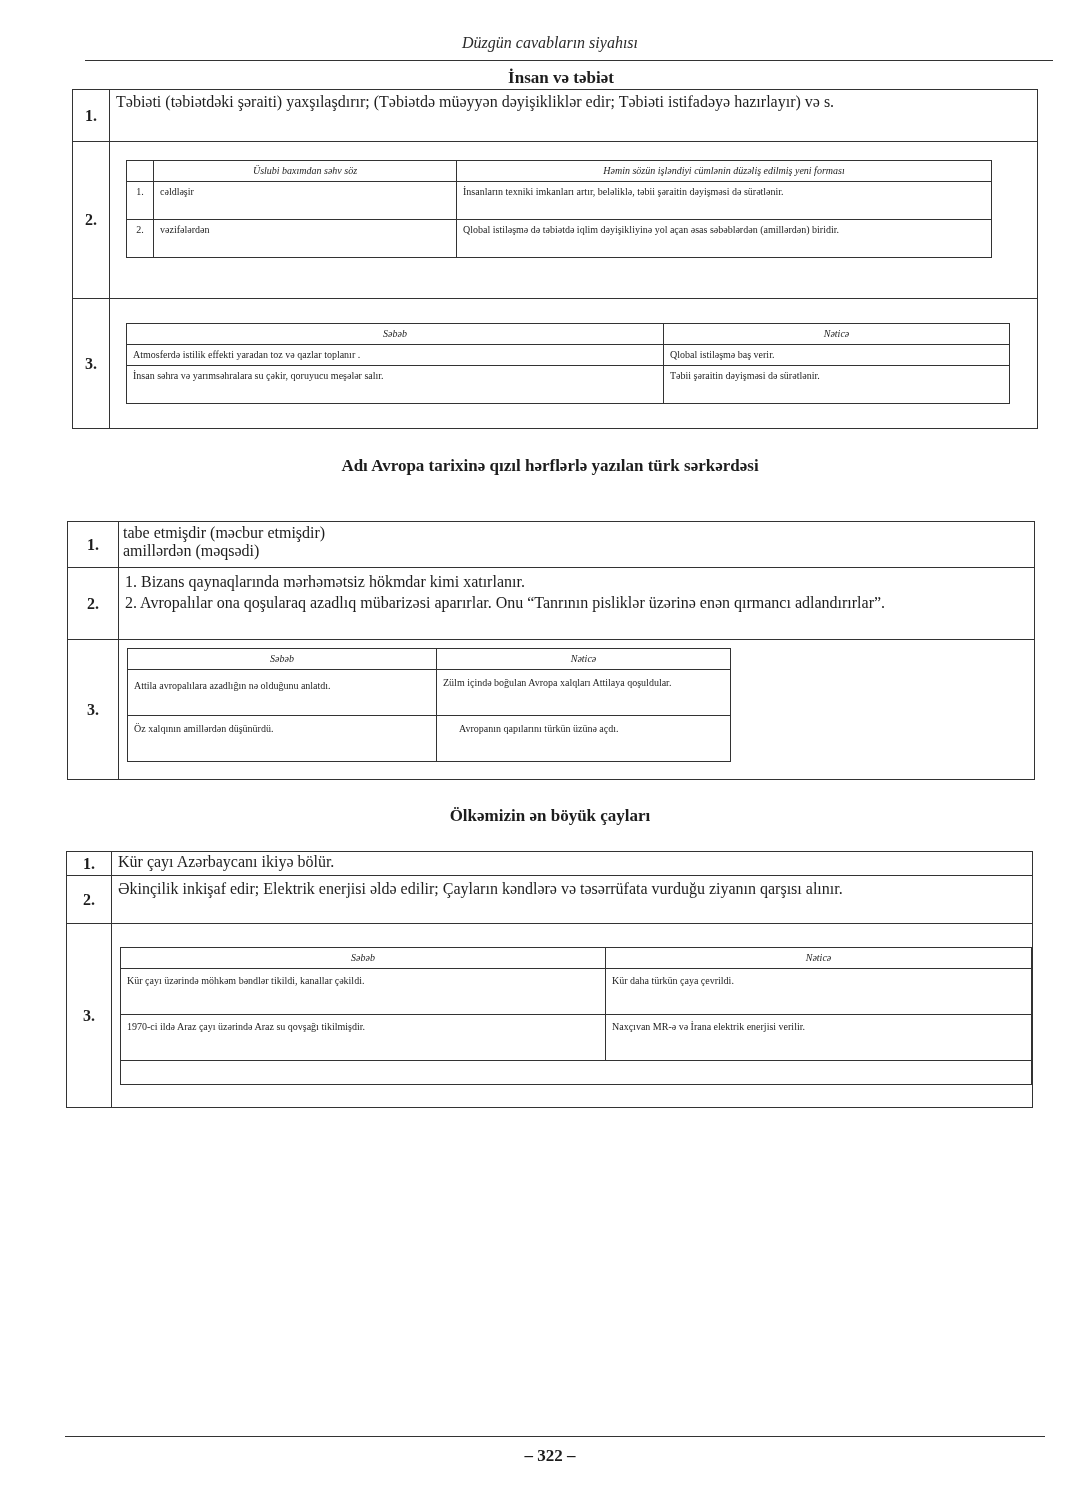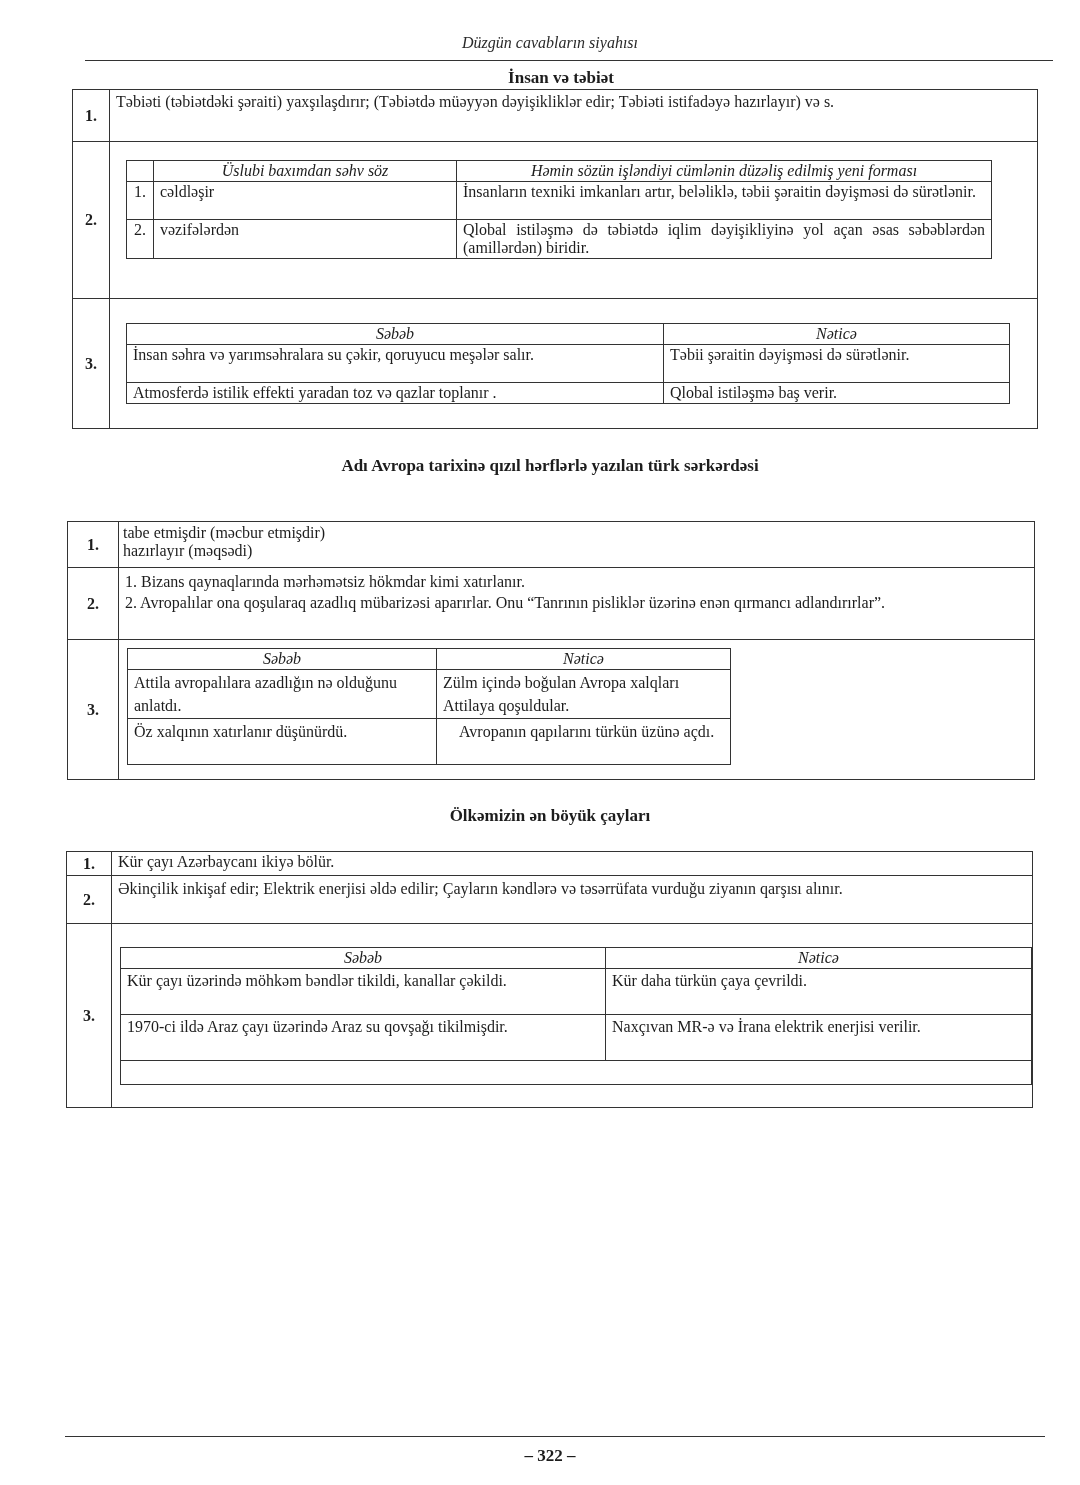--- a/index.html
+++ b/index.html
@@ -7,21 +7,21 @@
          font-family:"Liberation Serif", "DejaVu Serif", serif; color:#1d1d1d; }
   .abs { position:absolute;margin-left:10px; }
   .running-head { left:0; width:1080px; top:34px; text-align:center; font-style:italic; font-size:16px; color:#2a2a2a; }
   .hr { height:0; border-top:1.5px solid #333; }
   .sec-title { left:0; width:1080px; text-align:center; font-weight:bold; font-size:17px; }
   table { border-collapse:collapse; }
   td { border:1px solid #333; vertical-align:top; font-size:16px; line-height:18px; padding:2px 5px; }
   td.num { text-align:center; vertical-align:middle; font-weight:bold; font-size:16px; width:36px; padding:0; }
   .outer { position:absolute; border:1.5px solid #333; }
   .outer > tbody > tr > td { border:1.2px solid #333; }
-  .inner td { font-size:16px; padding:1px 6px; }
+  .inner td { font-size:10px; padding:1px 6px; }
   .inner td.h { text-align:center; font-style:italic; }
   .inner td.n { text-align:center; width:18px; padding:1px 4px; }
   .just { text-align:justify;margin-top:47px; }
   .footer-num { left:0; width:1080px; text-align:center; top:1446px; font-weight:bold; font-size:17px; }
 </style>
 </head>
 <body>
 
 <div class="abs running-head">Düzgün cavabların siyahısı</div>
 <div class="abs hr" style="left:75px;width:968px;top:60px;"></div>
@@ -59,67 +59,67 @@
   </tr>
   <tr style="height:130px;">
     <td class="num">3.</td>
     <td style="padding:24px 8px 0 16px;vertical-align:top;">
       <table class="inner" style="width:884px;">
         <tbody>
               <tr>
           <td class="h" style="width:524px;">Səbəb</td>
           <td class="h">Nəticə</td>
         </tr>
+        <tr>
+          <td>Atmosferdə istilik effekti yaradan toz və qazlar toplanır .</td>
+          <td>Qlobal istiləşmə baş verir.</td>
+        </tr>
         <tr style="height:38px;">
           <td>İnsan səhra və yarımsəhralara su çəkir, qoruyucu meşələr salır.</td>
           <td>Təbii şəraitin dəyişməsi də sürətlənir.</td>
-        </tr>
-        <tr>
-          <td>Atmosferdə istilik effekti yaradan toz və qazlar toplanır .</td>
-          <td>Qlobal istiləşmə baş verir.</td>
         </tr>
       </tbody>
           </table>
     </td>
   </tr>
 </tbody>
   </table>
 
 <div class="abs sec-title" style="top:456px;">Adı Avropa tarixinə qızıl hərflərlə yazılan türk sərkərdəsi</div>
 <table class="outer" style="left:67px;top:521px;width:968px;">
   <tbody>
       <tr style="height:46px;">
     <td class="num" style="width:50px;">1.</td>
     <td style="padding:2px 4px;">
       <div>tabe etmişdir (məcbur etmişdir)</div>
-      <div>hazırlayır (məqsədi)</div>
+      <div>amillərdən (məqsədi)</div>
     </td>
   </tr>
   <tr style="height:72px;">
     <td class="num" style="width:50px;">2.</td>
     <td class="just" style="padding:3px 6px;line-height:21px;">
       <div>1. Bizans qaynaqlarında mərhəmətsiz hökmdar kimi xatırlanır.</div>
       <div>2. Avropalılar ona qoşularaq azadlıq mübarizəsi aparırlar. Onu “Tanrının pisliklər üzərinə enən qırmancı adlandırırlar”.</div>
     </td>
   </tr>
   <tr style="height:140px;">
     <td class="num" style="width:50px;">3.</td>
     <td style="padding:8px 6px 6px 8px;">
       <table class="inner" style="width:604px;">
         <tbody>
               <tr>
           <td class="h" style="width:296px;">Səbəb</td>
           <td class="h">Nəticə</td>
         </tr>
         <tr style="height:46px;">
-          <td style="line-height:23px;">Attila avropalılara azadlığın nə olduğunu anlatdı.</td>
+          <td style="line-height:29px;">Attila avropalılara azadlığın nə olduğunu anlatdı.</td>
           <td style="line-height:23px;">Zülm içində boğulan Avropa xalqları Attilaya qoşuldular.</td>
         </tr>
         <tr style="height:46px;">
-          <td style="line-height:23px;">Öz xalqının xatırlanır düşünürdü.</td>
+          <td style="line-height:23px;">Öz xalqının amillərdən düşünürdü.</td>
           <td style="line-height:23px;padding-left:22px;">Avropanın qapılarını türkün üzünə açdı.</td>
         </tr>
       </tbody>
           </table>
     </td>
   </tr>
 </tbody>
   </table>
 
 <div class="abs sec-title" style="top:806px;">Ölkəmizin ən böyük çayları</div>

